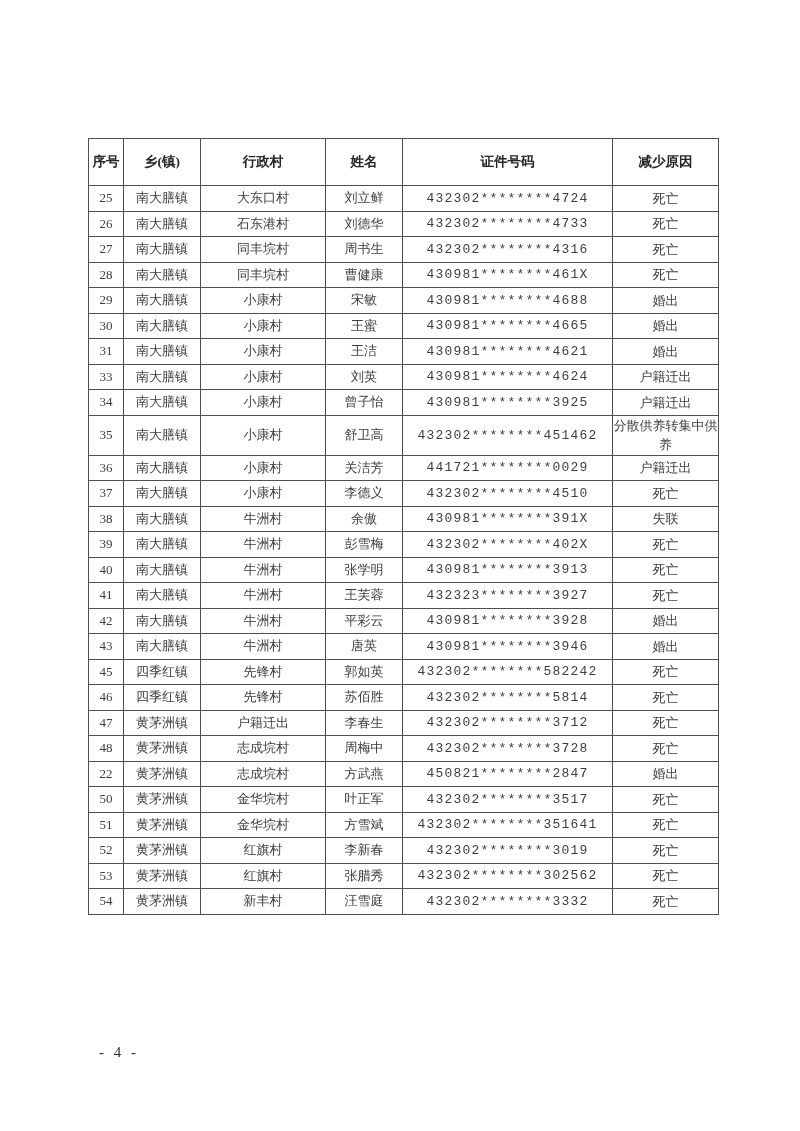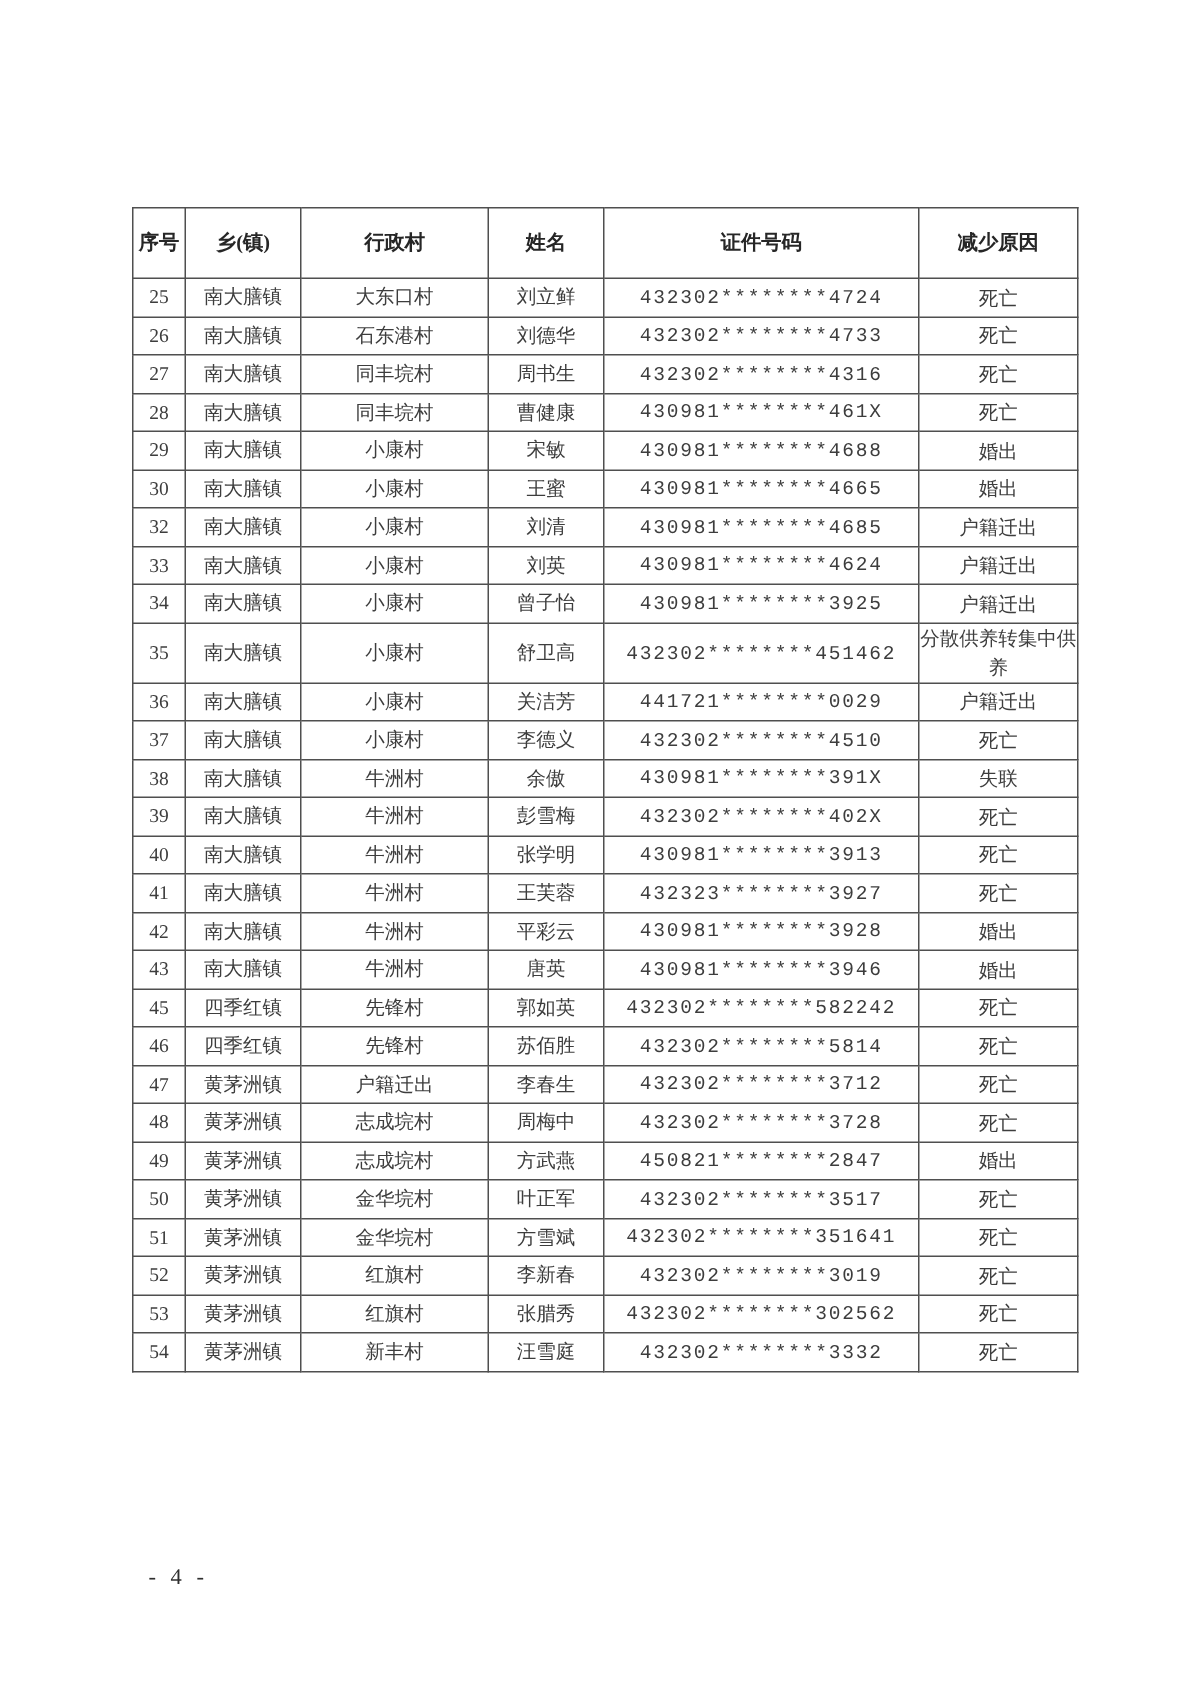--- a/index.html
+++ b/index.html
@@ -141,26 +141,26 @@
         </tr>
         <tr>
           <td class="c0">30</td>
           <td class="c1">南大膳镇</td>
           <td class="c2">小康村</td>
           <td class="c3">王蜜</td>
           <td class="c4">430981********4665</td>
           <td class="c5">婚出</td>
         </tr>
         <tr>
-          <td class="c0">32</td>
-          <td class="c1">南大膳镇</td>
-          <td class="c2">小康村</td>
-          <td class="c3">刘清</td>
-          <td class="c4">430981********4685</td>
-          <td class="c5">户籍迁出</td>
+          <td class="c0">31</td>
+          <td class="c1">南大膳镇</td>
+          <td class="c2">小康村</td>
+          <td class="c3">王洁</td>
+          <td class="c4">430981********4621</td>
+          <td class="c5">婚出</td>
         </tr>
         <tr>
           <td class="c0">33</td>
           <td class="c1">南大膳镇</td>
           <td class="c2">小康村</td>
           <td class="c3">刘英</td>
           <td class="c4">430981********4624</td>
           <td class="c5">户籍迁出</td>
         </tr>
         <tr>
@@ -269,21 +269,21 @@
         </tr>
         <tr>
           <td class="c0">48</td>
           <td class="c1">黄茅洲镇</td>
           <td class="c2">志成垸村</td>
           <td class="c3">周梅中</td>
           <td class="c4">432302********3728</td>
           <td class="c5">死亡</td>
         </tr>
         <tr>
-          <td class="c0">49</td>
+          <td class="c0">22</td>
           <td class="c1">黄茅洲镇</td>
           <td class="c2">志成垸村</td>
           <td class="c3">方武燕</td>
           <td class="c4">450821********2847</td>
           <td class="c5">婚出</td>
         </tr>
         <tr>
           <td class="c0">50</td>
           <td class="c1">黄茅洲镇</td>
           <td class="c2">金华垸村</td>

